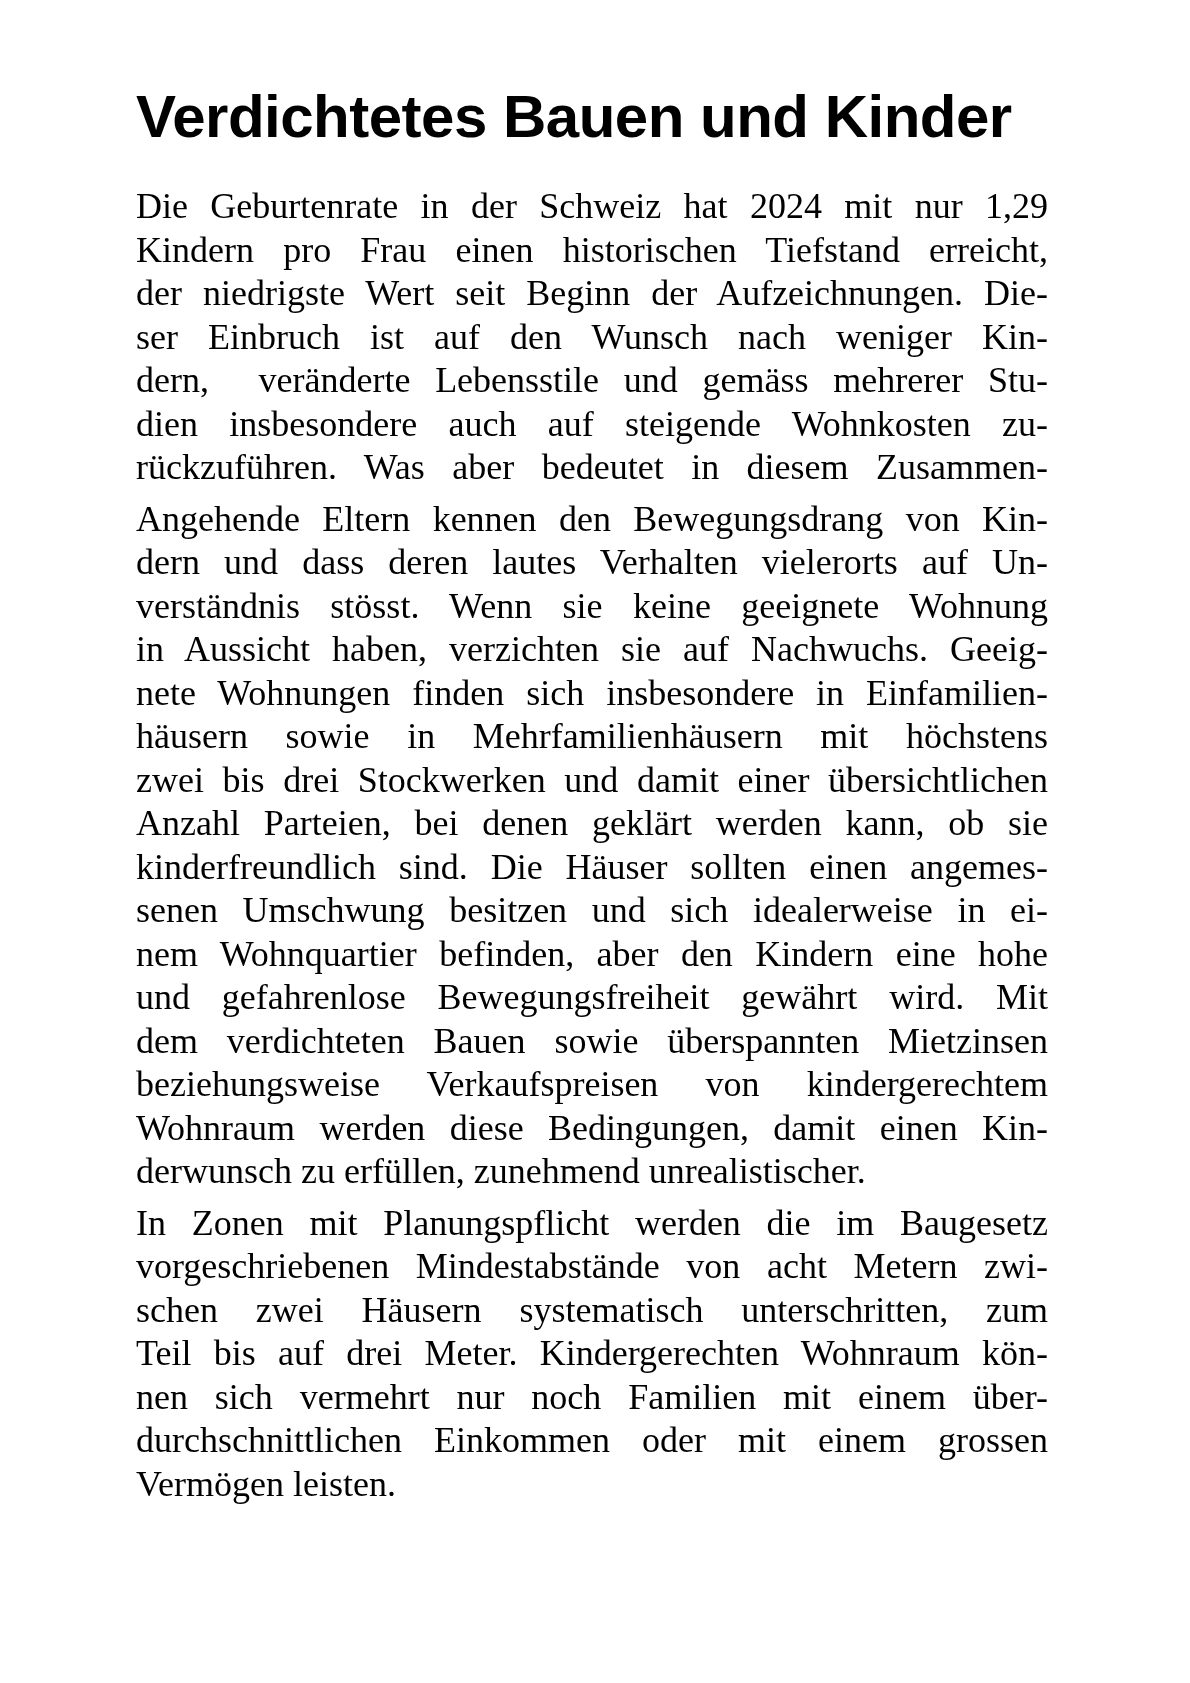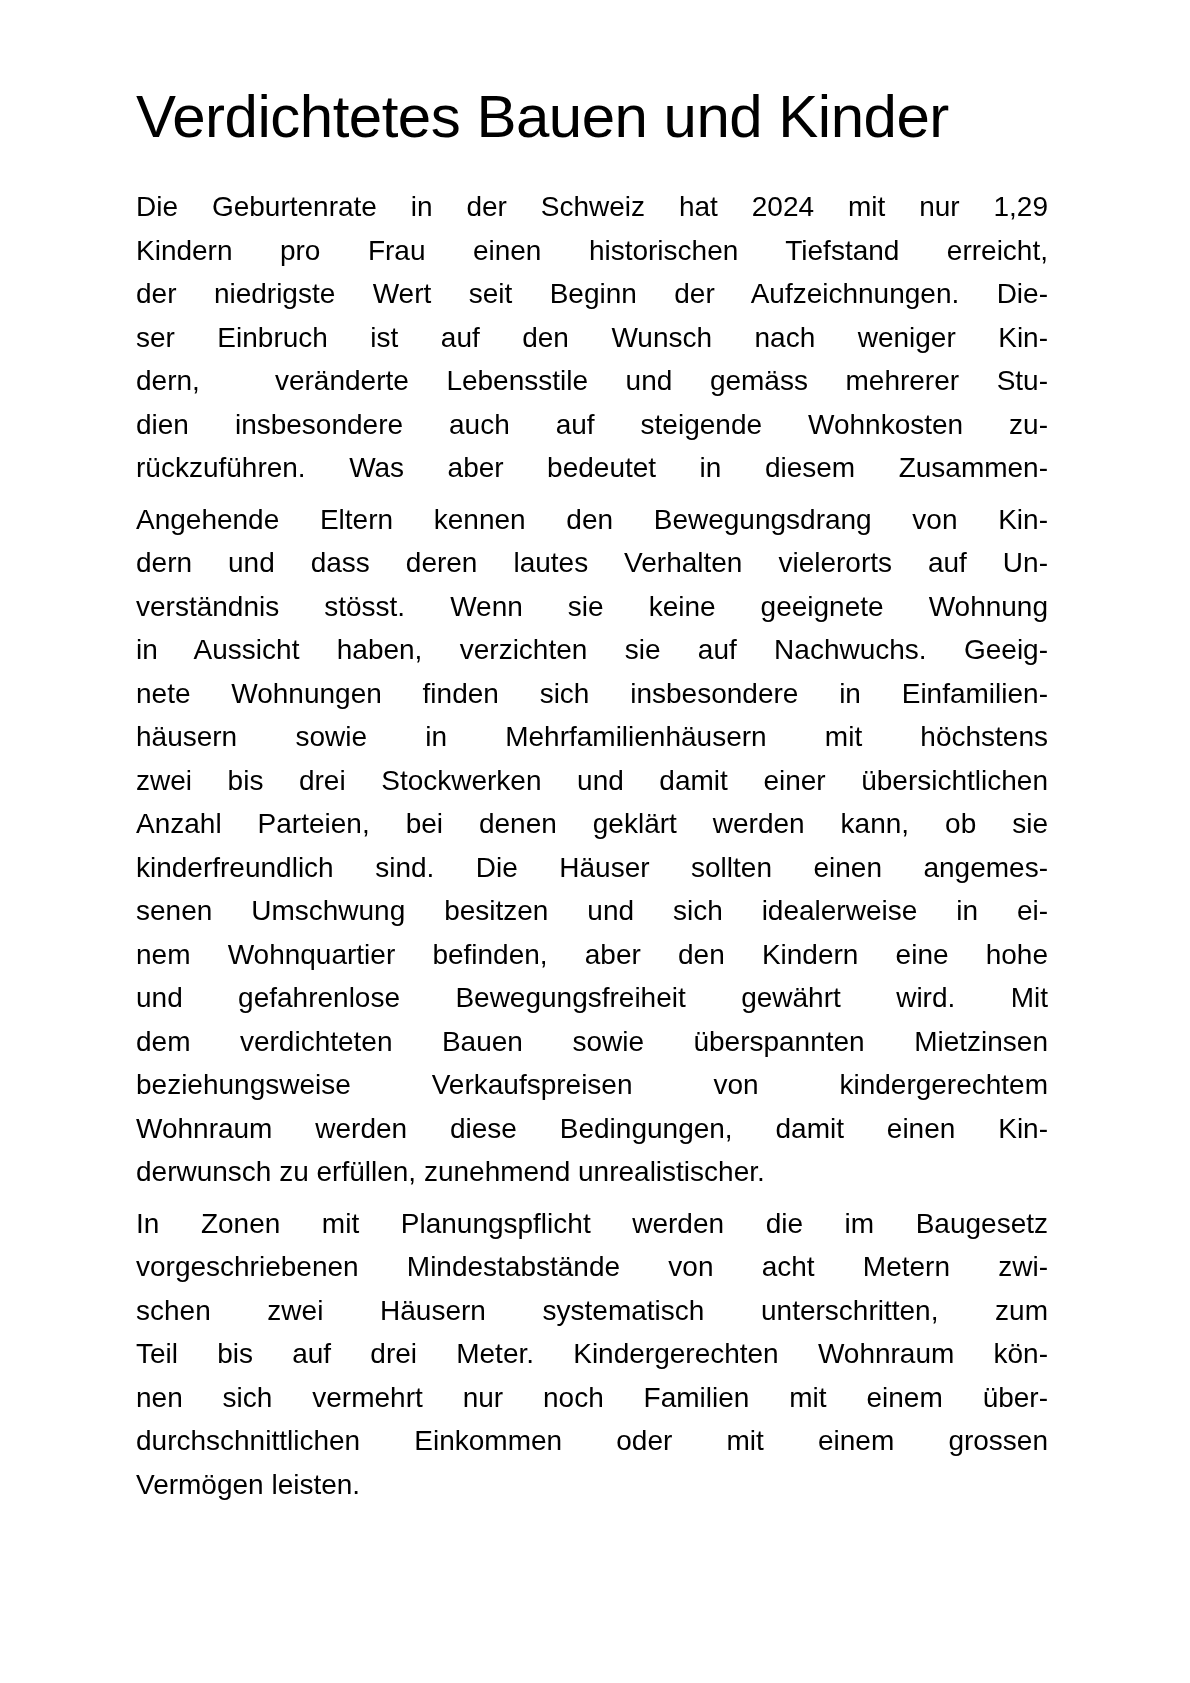--- a/index.html
+++ b/index.html
@@ -19,27 +19,28 @@
   .content {
     position: absolute;
     left: 136px;
     top: 0;
     width: 912px;
   }
   .title {
     margin: 87px 0 15px 0;
     font-size: 60px;
     line-height: 60px;
-    font-weight: normal;
+    font-weight: bold;
     letter-spacing: -0.5px;
     white-space: nowrap;
   }
   .bodytext {
     margin-top: 38px;
-    font-size: 28px;
+    font-size: 36px;
+    font-family: Liberation Serif, serif;
   }
   .paragraph + .paragraph {
     margin-top: 8px;
   }
   .line {
     line-height: 43.5px;
     text-align: justify;
     text-align-last: justify;
     white-space: pre-wrap;
   }

